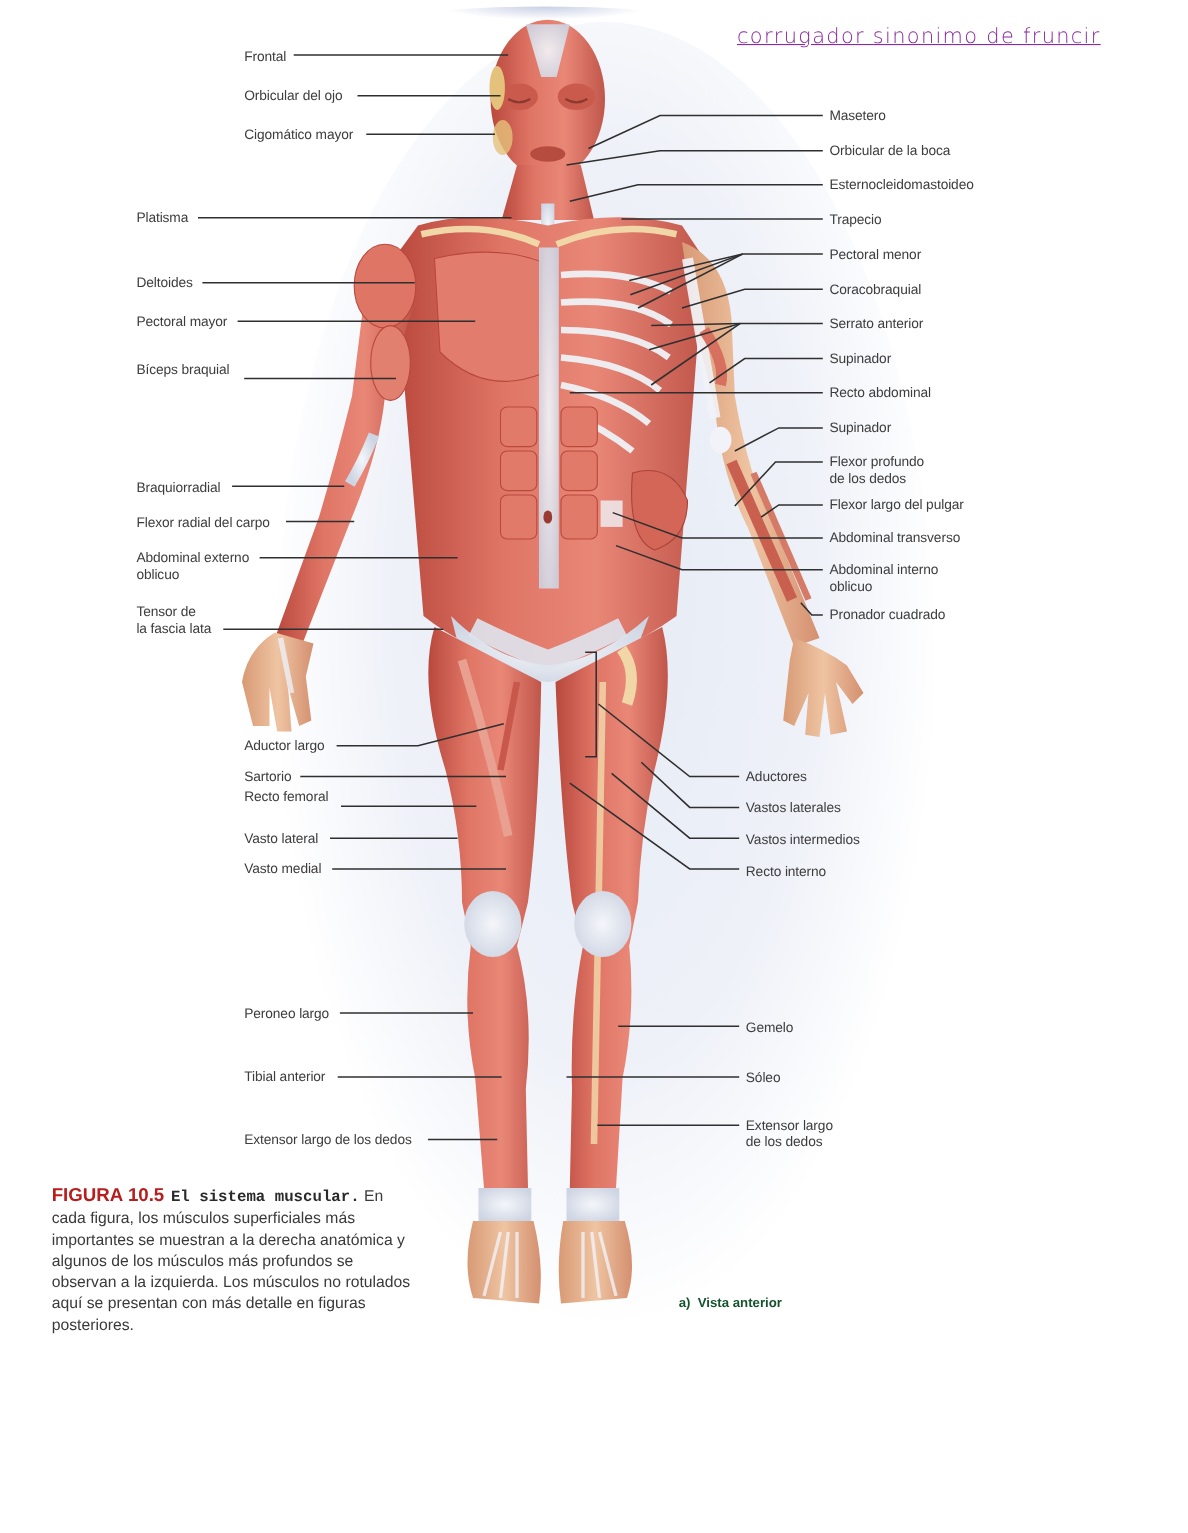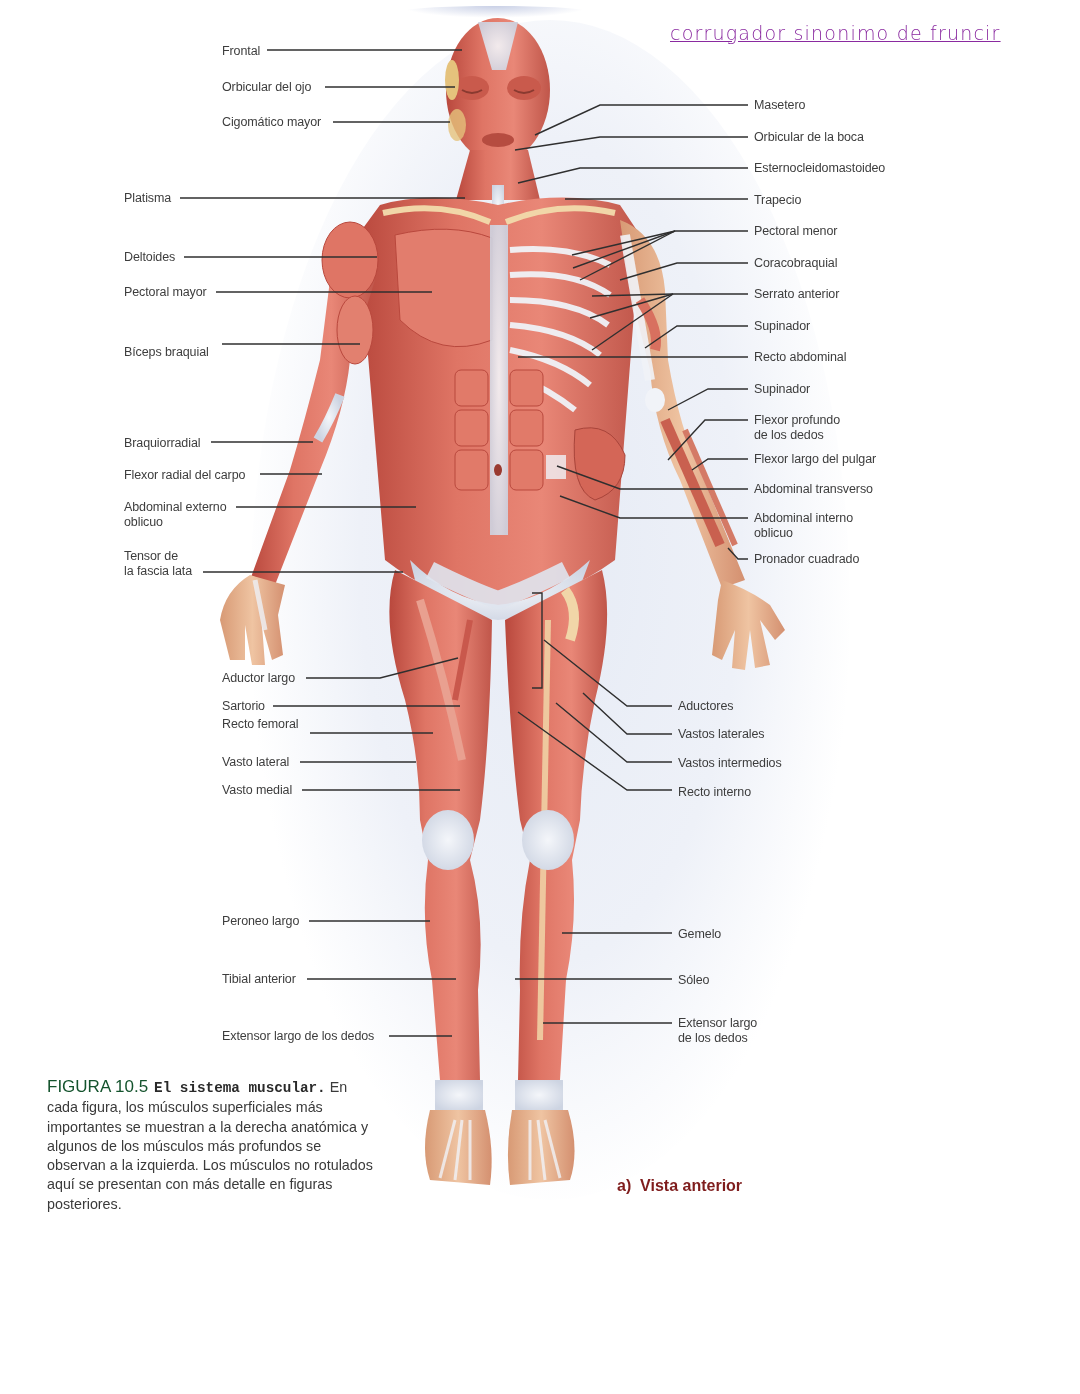--- a/index.html
+++ b/index.html
@@ -6,23 +6,23 @@
   body{width:1080px;height:1394px;position:relative;overflow:hidden;font-family:"Liberation Sans",sans-serif;color:#3a3a3a;}
   .glow{position:absolute;left:250px;top:20px;width:600px;height:1180px;border-radius:50%;
         background:radial-gradient(ellipse at 50% 45%, #e6ebf5 0%, #eef1f8 45%, rgba(255,255,255,0) 72%);}
   .topbar{position:absolute;left:400px;top:6px;width:190px;height:12px;border-radius:50%;
           background:radial-gradient(ellipse at 50% 0%, #c9d0e6 0%, rgba(255,255,255,0) 70%);}
   svg.fig{position:absolute;left:0;top:0;}
   .lbl{position:absolute;font-size:12.5px;line-height:15px;color:#3d3d3d;white-space:nowrap;letter-spacing:-0.1px;}
   .lbl.multi{white-space:normal;width:140px;}
   .note{position:absolute;left:670px;top:22px;font-family:"DejaVu Sans",sans-serif;font-size:19px;color:#8a2aa0;letter-spacing:1.2px;font-weight:300;text-decoration:underline;}
   .caption{position:absolute;left:47px;top:1077px;width:330px;font-size:14.3px;line-height:19.3px;color:#3a3a3a;}
-  .caption .fig-num{color:#14532d;font-size:17px;font-weight:normal;margin-right:6px;}
+  .caption .fig-num{color:#b91c1c;font-size:17px;font-weight:bold;margin-right:6px;}
   .caption .fig-title{font-weight:bold;color:#2a2a2a;font-family:Liberation Mono, monospace;}
-  .view{position:absolute;left:617px;top:1177px;font-size:16px;font-weight:bold;color:#7f1d1d;}
+  .view{position:absolute;left:617px;top:1177px;font-size:12px;font-weight:bold;color:#14532d;}
 </style>
 </head>
 <body>
 
 <div class="glow"></div>
 <div class="topbar"></div>
 
 <svg class="fig" width="1080" height="1394" viewBox="0 0 1080 1394">
   <defs>
     <linearGradient id="mus" x1="0" y1="0" x2="1" y2="0">
@@ -185,21 +185,21 @@
     <line x1="672" y1="1023" x2="543" y2="1023"></line>
   </g>
 </svg>
 
 <div class="lbl" style="left:222px;top:44px">Frontal</div>
 <div class="lbl" style="left:222px;top:80px">Orbicular del ojo</div>
 <div class="lbl" style="left:222px;top:115px">Cigomático mayor</div>
 <div class="lbl" style="left:124px;top:191px">Platisma</div>
 <div class="lbl" style="left:124px;top:250px">Deltoides</div>
 <div class="lbl" style="left:124px;top:285px">Pectoral mayor</div>
-<div class="lbl" style="left:124px;top:345px">Bíceps braquial</div>
+<div class="lbl" style="left:124px;top:329px">Bíceps braquial</div>
 <div class="lbl" style="left:124px;top:436px">Braquiorradial</div>
 <div class="lbl" style="left:124px;top:468px">Flexor radial del carpo</div>
 <div class="lbl multi" style="left:124px;top:500px;white-space:pre-line">Abdominal externo
 oblicuo</div>
 <div class="lbl multi" style="left:124px;top:549px;white-space:pre-line">Tensor de
 la fascia lata</div>
 <div class="lbl" style="left:222px;top:671px">Aductor largo</div>
 <div class="lbl" style="left:222px;top:699px">Sartorio</div>
 <div class="lbl" style="left:222px;top:717px">Recto femoral</div>
 <div class="lbl" style="left:222px;top:755px">Vasto lateral</div>

